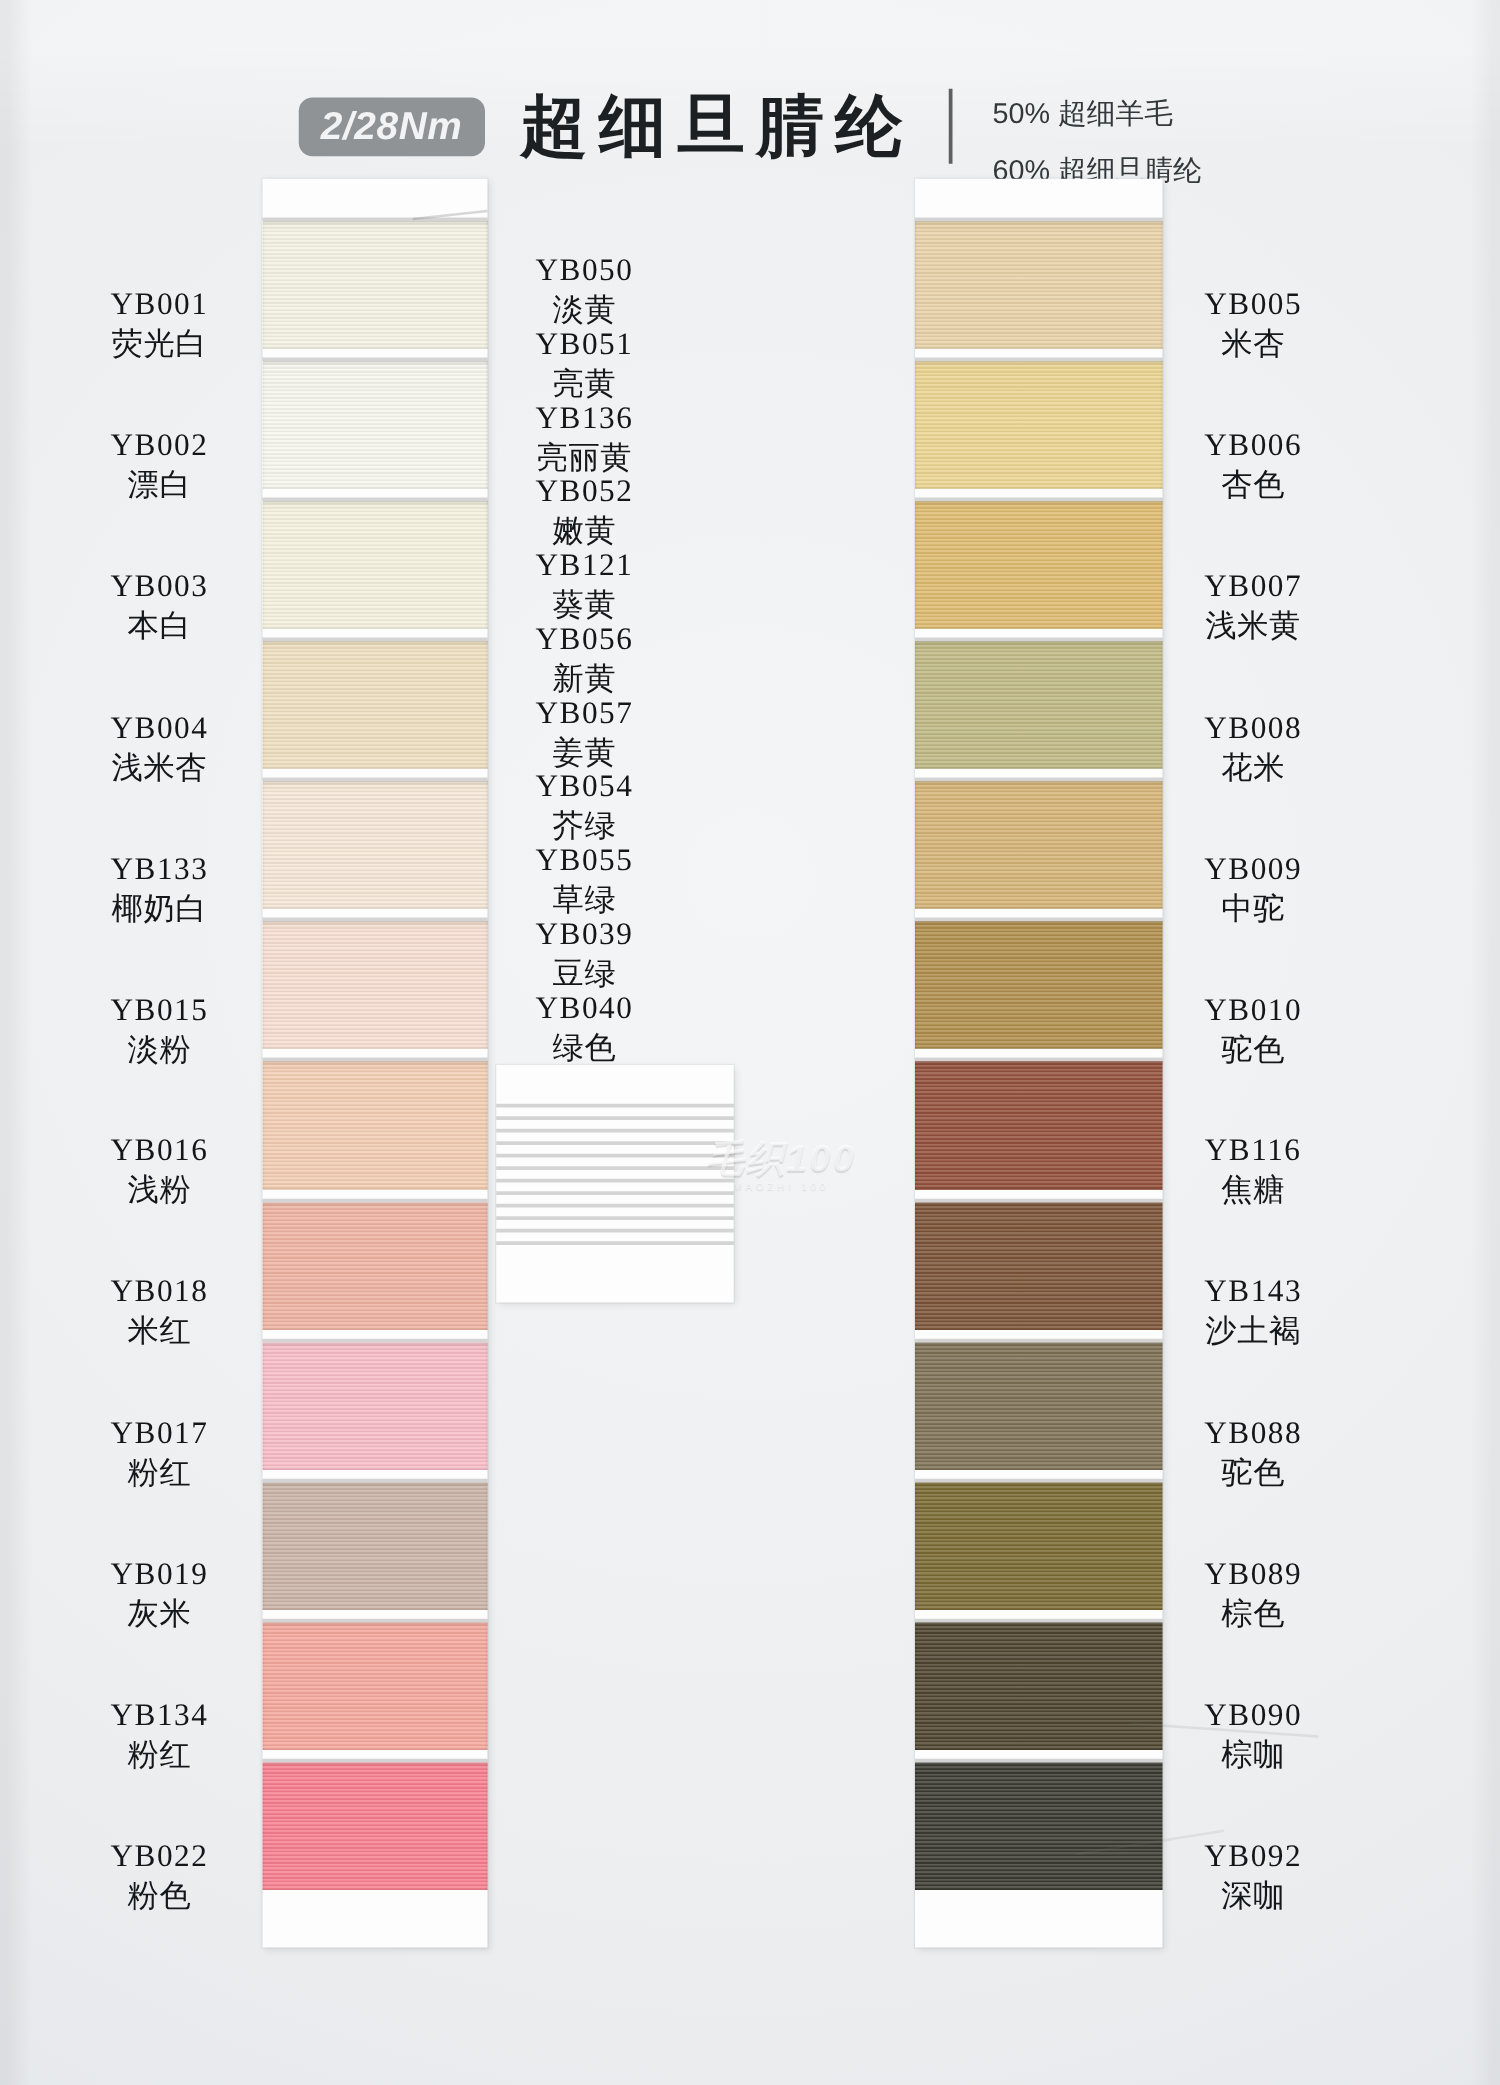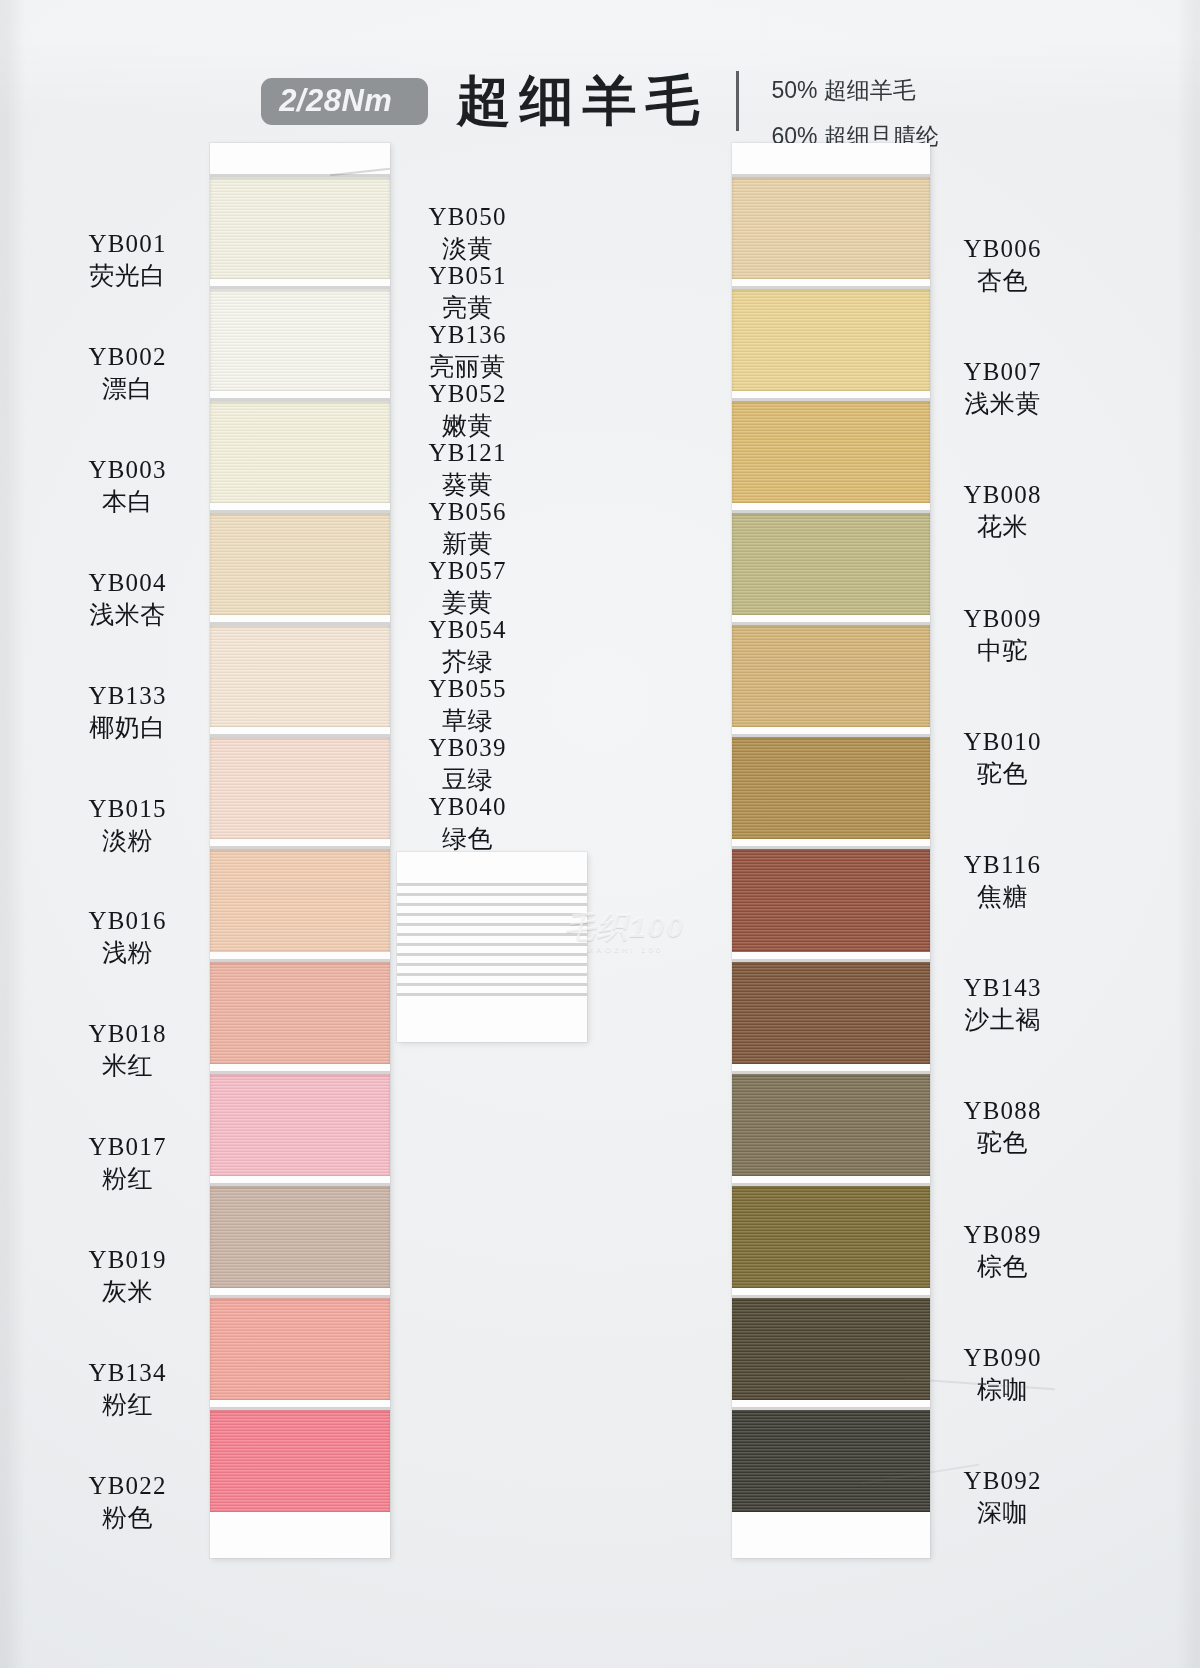--- a/index.html
+++ b/index.html
@@ -30,21 +30,21 @@
   .header{
     position:absolute;left:0;right:0;top:52px;
     display:flex;align-items:center;justify-content:center;
     gap:22px;
   }
   .gauge-badge{
     background:#8f9396;
     color:#f2f3f4;
     font-size:31px;font-weight:bold;font-style:italic;
     letter-spacing:.5px;
-    padding:7px 36px 9px 18px;
+    padding:7px 18px 9px 18px;
     border-radius:11px;
     line-height:1;
     white-space:nowrap;
   }
   .title-cn{
     font-family:"DejaVu Sans","Liberation Sans",sans-serif;
     font-size:54px;font-weight:bold;
     color:#1d2022;
     letter-spacing:9px;
     line-height:1;
@@ -161,21 +161,21 @@
   
   .fiber{position:absolute;background:rgba(120,120,120,.28);pointer-events:none;}
 </style>
 </head>
 <body>
 
 <div class="paper"></div>
 
 <div class="header">
   <div class="gauge-badge">2/28Nm</div>
-  <div class="title-cn">超细羊毛</div>
+  <div class="title-cn">超细旦腈纶</div>
   <div class="divider-bar"></div>
   <div class="composition">
     <div>50% 超细羊毛</div>
     <div>60% 超细旦腈纶</div>
   </div>
 </div>
 
 <div class="chart">
   <div class="column col-1" id="col-1">
       <div class="labels">
@@ -315,20 +315,24 @@
         <div class="swatch" style="background: rgb(176, 142, 76);"></div>
         <div class="swatch" style="background: rgb(147, 80, 60);"></div>
         <div class="swatch" style="background: rgb(124, 84, 56);"></div>
         <div class="swatch" style="background: rgb(125, 113, 85);"></div>
         <div class="swatch" style="background: rgb(122, 106, 51);"></div>
         <div class="swatch" style="background: rgb(78, 69, 48);"></div>
         <div class="swatch" style="background: rgb(59, 58, 50);"></div>
       </div>
       <div class="labels">
         <div class="label-cell">
+          <div class="label-code">YB005</div>
+          <div class="label-name">米杏</div>
+        </div>
+        <div class="label-cell">
           <div class="label-code">YB006</div>
           <div class="label-name">杏色</div>
         </div>
         <div class="label-cell">
           <div class="label-code">YB007</div>
           <div class="label-name">浅米黄</div>
         </div>
         <div class="label-cell">
           <div class="label-code">YB008</div>
           <div class="label-name">花米</div>

